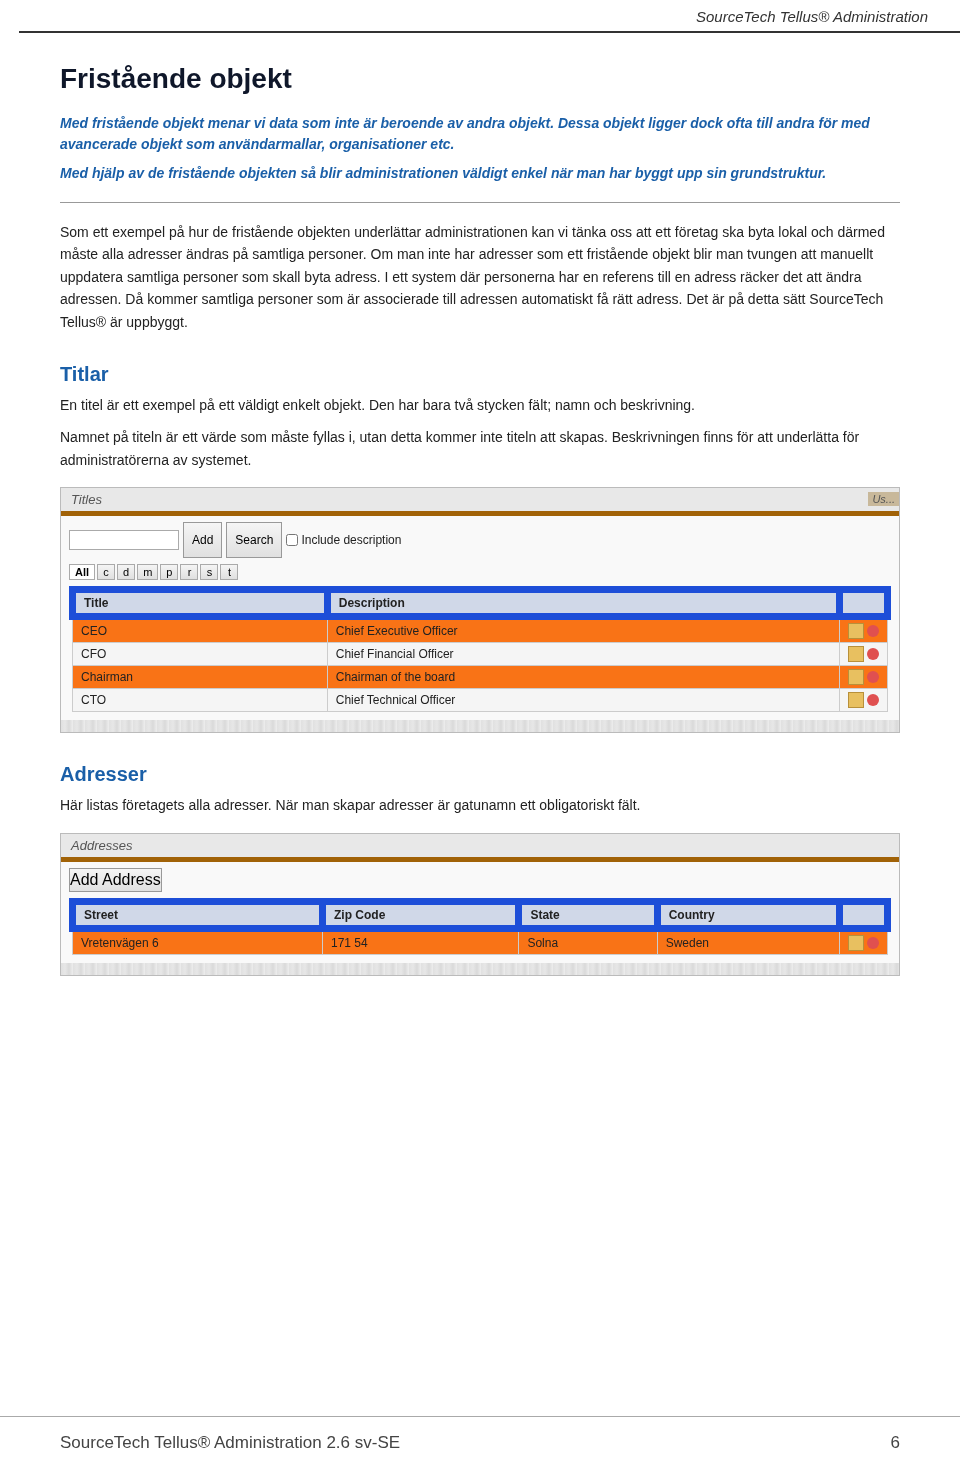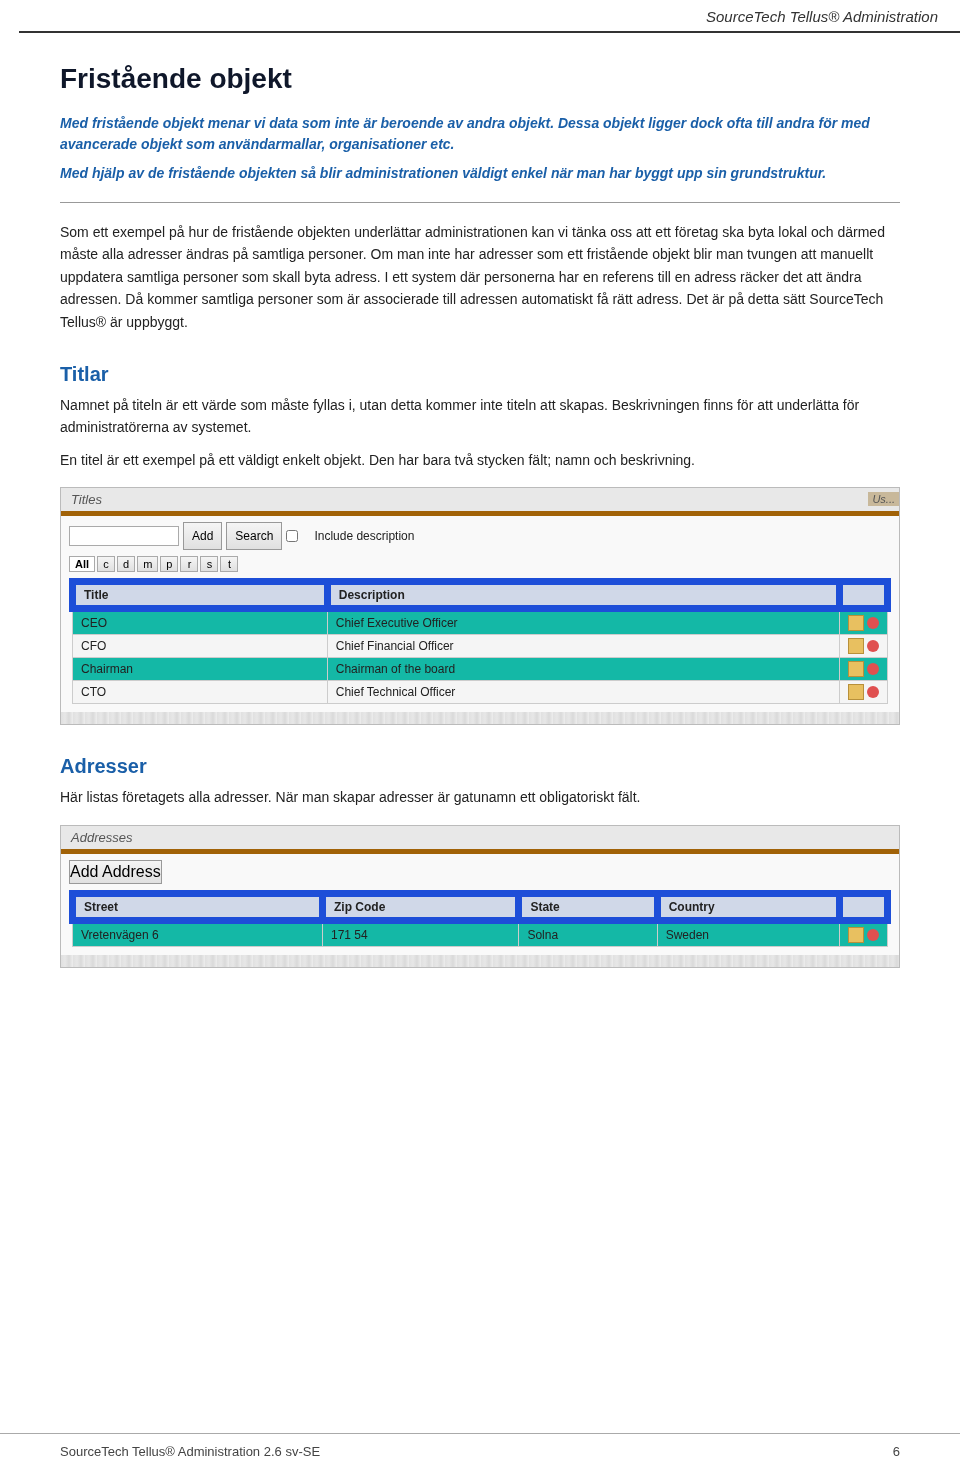--- a/index.html
+++ b/index.html
@@ -9,21 +9,21 @@
       color: #222;
       font-size: 14px;
       width: 960px;
       min-height: 1469px;
       position: relative;
     }
 
     
     .header {
       border-bottom: 2px solid #333;
-      padding: 8px 22px 6px 20px;
+      padding: 8px 32px 6px 20px;
       text-align: right;
       font-size: 15px;
       color: #333;
       font-style: italic;
       margin-left: 19px;
     }
 
     
     .content {
       padding: 30px 60px 40px 60px;
@@ -109,27 +109,27 @@
       width: 110px;
       font-size: 12px;
       padding: 2px 4px;
     }
     .ui-btn {
       border: 1px solid #999;
       background: linear-gradient(to bottom, #f5f5f5, #e0e0e0);
       font-size: 12px;
       padding: 2px 8px;
       cursor: pointer;
-      height: 28px;
+      height: 36px;
     }
     .ui-checkbox-label {
       font-size: 12px;
       display: flex;
       align-items: center;
-      gap: 16px;
+      gap: 3px;
     }
     .ui-checkbox-label input { width: 12px; height: 12px; }
 
     
     .letter-filter {
       display: flex;
       gap: 2px;
       margin-bottom: 6px;
       flex-wrap: wrap;
     }
@@ -156,21 +156,21 @@
     .ui-table thead tr th {
       background: #d0d8e8;
       border: 7px solid #1d4ed8;
       padding: 3px 8px;
       text-align: left;
       font-weight: bold;
     }
     .ui-table tbody tr td {
       border: 1px solid #ccc;
       padding: 3px 8px;
-      background: #14b8a6;
+      background: #f97316;
     }
     .ui-table tbody tr:nth-child(even) td {
       background: #f5f5f5;
     }
 
     
     .row-actions {
       display: flex;
       gap: 3px;
       align-items: center;
@@ -198,22 +198,22 @@
       font-size: 16px;
       padding: 2px 0;
       cursor: pointer;
       margin-bottom: 6px;
       display: inline-block;
     }
 
     
     .footer {
       border-top: 1px solid #aaa;
-      padding: 10px 60px;
-      font-size: 13px;
+      padding: 16px 60px;
+      font-size: 17px;
       color: #444;
       display: flex;
       justify-content: space-between;
       position: absolute;
       bottom: 0;
       left: 0;
       right: 0;
       align-items: center;
     }
 
@@ -256,22 +256,22 @@
     <p class="bold-italic" style="margin-top:6px;">
       <span>Med hjälp av de fristående objekten så blir administrationen väldigt enkel när man har byggt upp sin grundstruktur.</span>
     </p>
   </div>
 
   <hr class="divider">
 
   <p class="body-text">Som ett exempel på hur de fristående objekten underlättar administrationen kan vi tänka oss att ett företag ska byta lokal och därmed måste alla adresser ändras på samtliga personer. Om man inte har adresser som ett fristående objekt blir man tvungen att manuellt uppdatera samtliga personer som skall byta adress. I ett system där personerna har en referens till en adress räcker det att ändra adressen. Då kommer samtliga personer som är associerade till adressen automatiskt få rätt adress. Det är på detta sätt SourceTech Tellus® är uppbyggt.</p>
 
   <h2 class="section-title">Titlar</h2>
+  <p class="body-text">En titel är ett exempel på ett väldigt enkelt objekt. Den har bara två stycken fält; namn och beskrivning.</p>
   <p class="body-text">Namnet på titeln är ett värde som måste fyllas i, utan detta kommer inte titeln att skapas. Beskrivningen finns för att underlätta för administratörerna av systemet.</p>
-  <p class="body-text">En titel är ett exempel på ett väldigt enkelt objekt. Den har bara två stycken fält; namn och beskrivning.</p>
 
   <div class="screenshot-box">
     <div class="ss-title-bar">
       <span>Titles</span>
       <span class="us-label">Us...</span>
     </div>
     <div class="ss-body">
 
       <div class="ui-toolbar">
         <input class="ui-input" type="text" placeholder="" style="">

